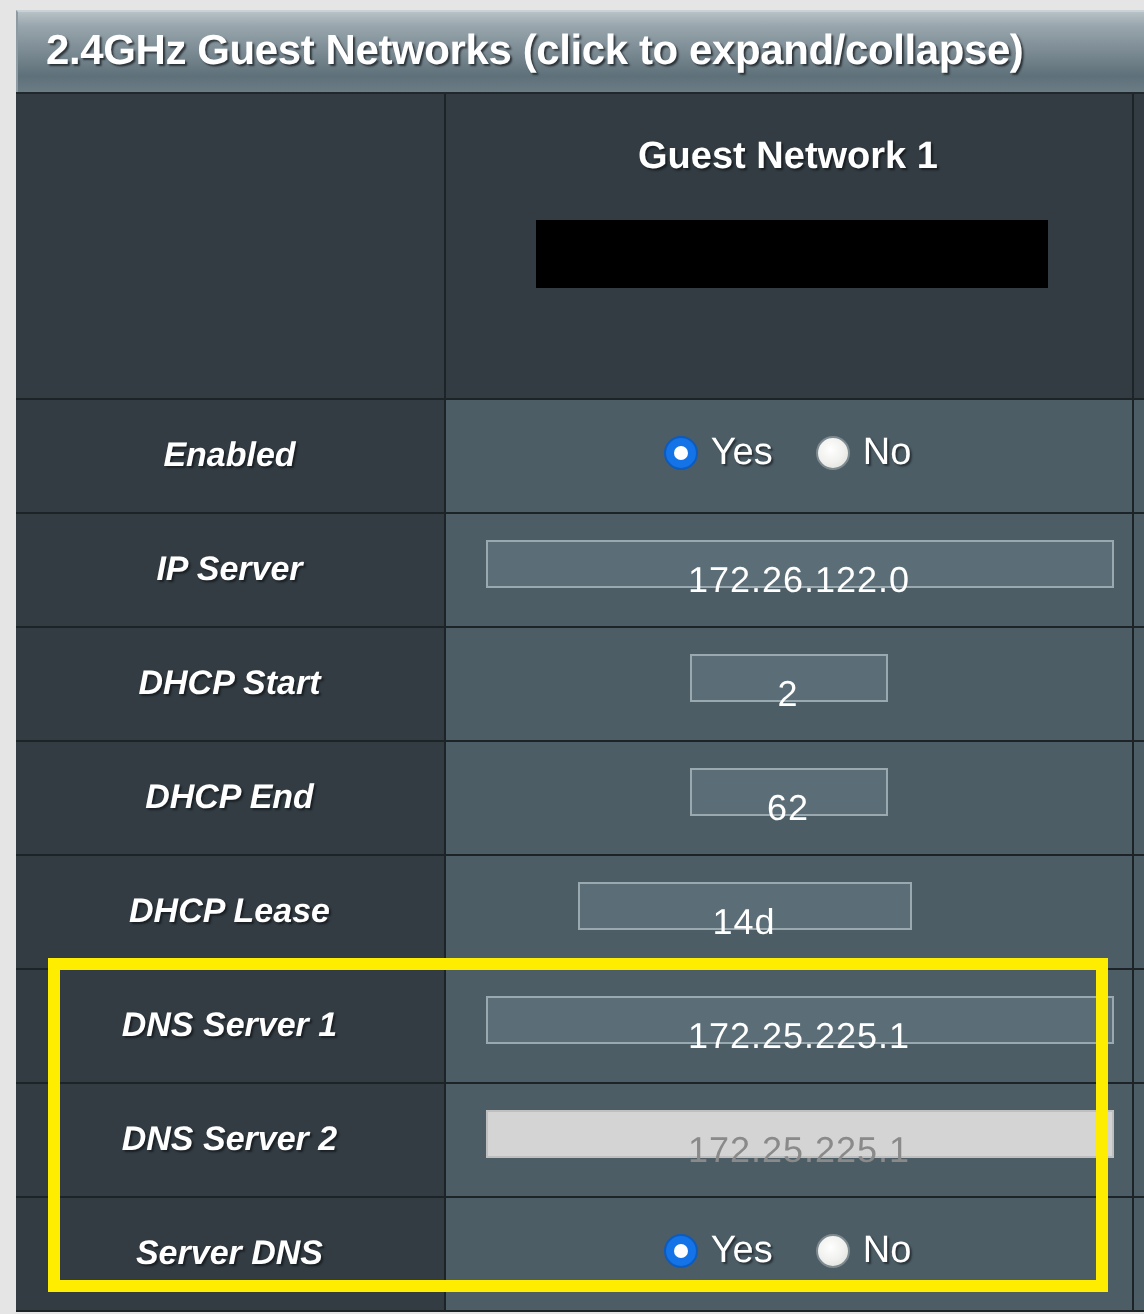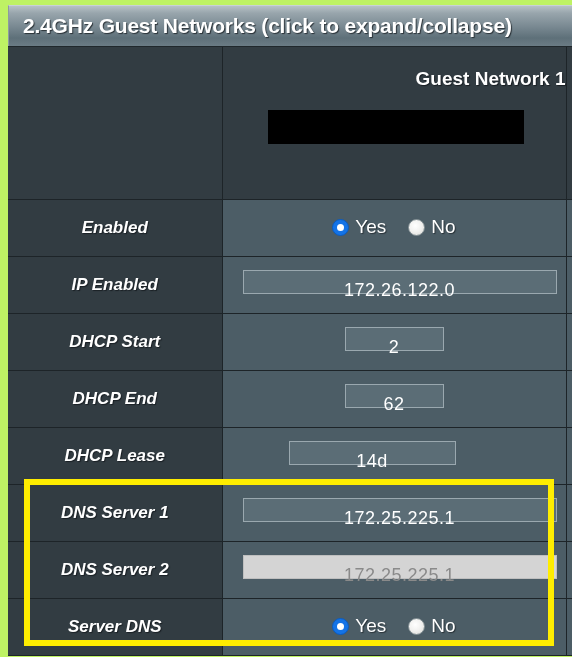--- a/index.html
+++ b/index.html
@@ -13,21 +13,21 @@
     height: 657px;
     overflow: hidden;
     font-family: "Liberation Sans", sans-serif;
     -webkit-font-smoothing: antialiased;
   }
 
   #page {
     position: relative;
     width: 572px;
     height: 657px;
-    background: #bef264;
+    background: #e5e5e5;
     overflow: hidden;
   }
 
   
   .section-header {
     position: absolute;
     left: 8px;
     top: 5px;
     width: 566px;
     height: 41px;
@@ -111,21 +111,21 @@
     height: 152px;
   }
   .net-title {
     color: #ffffff;
     font-size: 19px;
     font-weight: bold;
     text-shadow: 1px 1px 1px rgba(16,20,24,0.75);
     position: absolute;
     left: 0; right: 0;
     top: 21px;
-    text-align: right;
+    text-align: center;
   }
   .redaction {
     position: absolute;
     left: 45px;
     top: 63px;
     width: 256px;
     height: 34px;
     background: #000000;
   }
 
@@ -250,21 +250,21 @@
             <span class="radio-opt">
               <span class="radio-dot off"></span>
               <span class="radio-label">No</span>
             </span>
           </div>
         </td>
         <td class="cell-val-spill"></td>
       </tr>
 
       <tr>
-        <td class="cell-label">IP Enabled</td>
+        <td class="cell-label">IP Server</td>
         <td class="cell-val">
           <div class="txtbox wide pos-ip">172.26.122.0</div>
         </td>
         <td class="cell-val-spill"></td>
       </tr>
 
       <tr>
         <td class="cell-label">DHCP Start</td>
         <td class="cell-val">
           <div class="txtbox narrow pos-dhcp">2</div>

